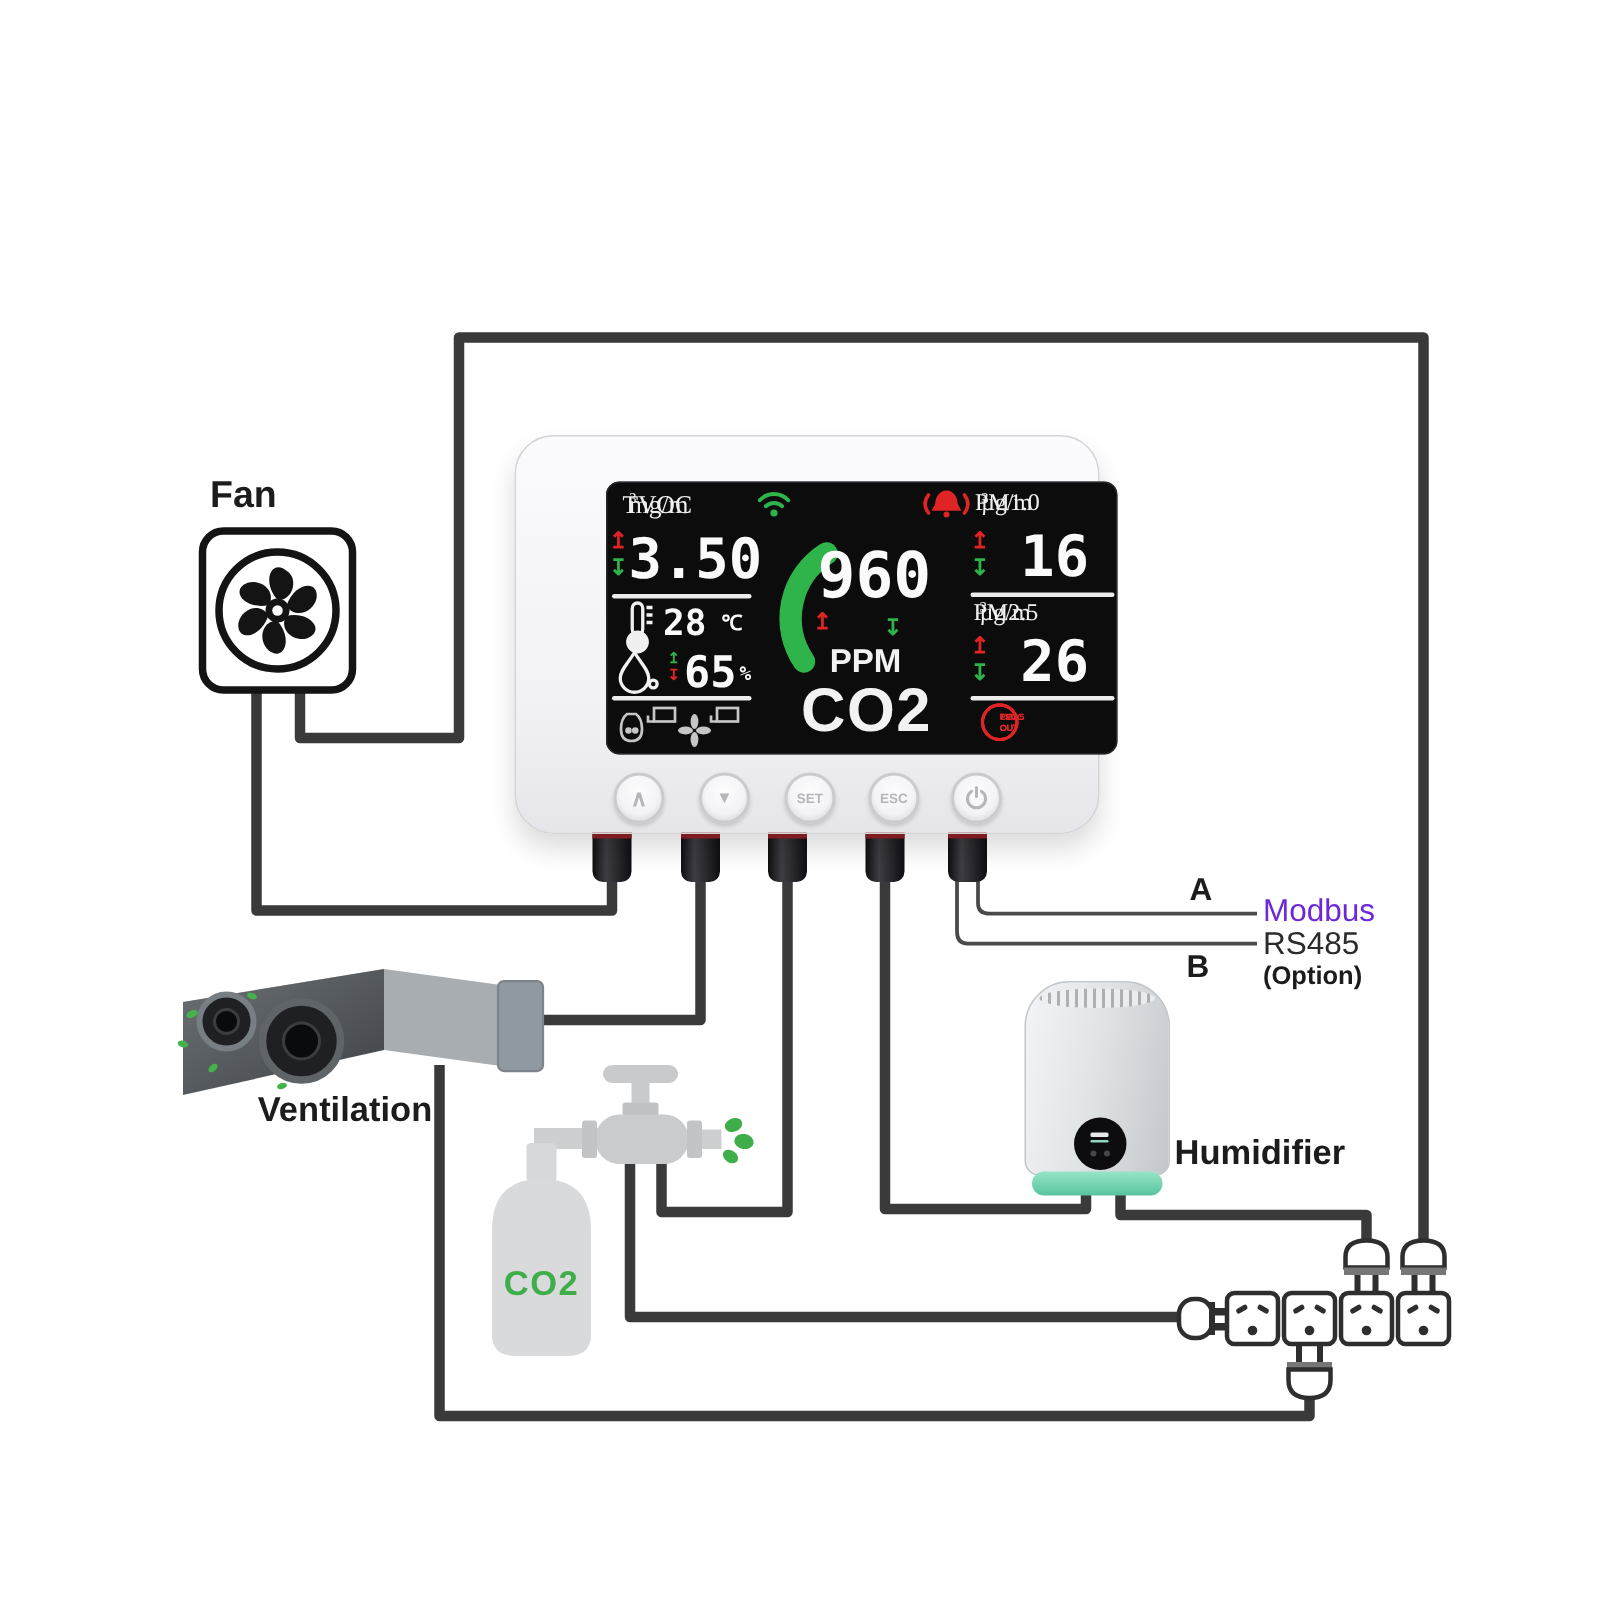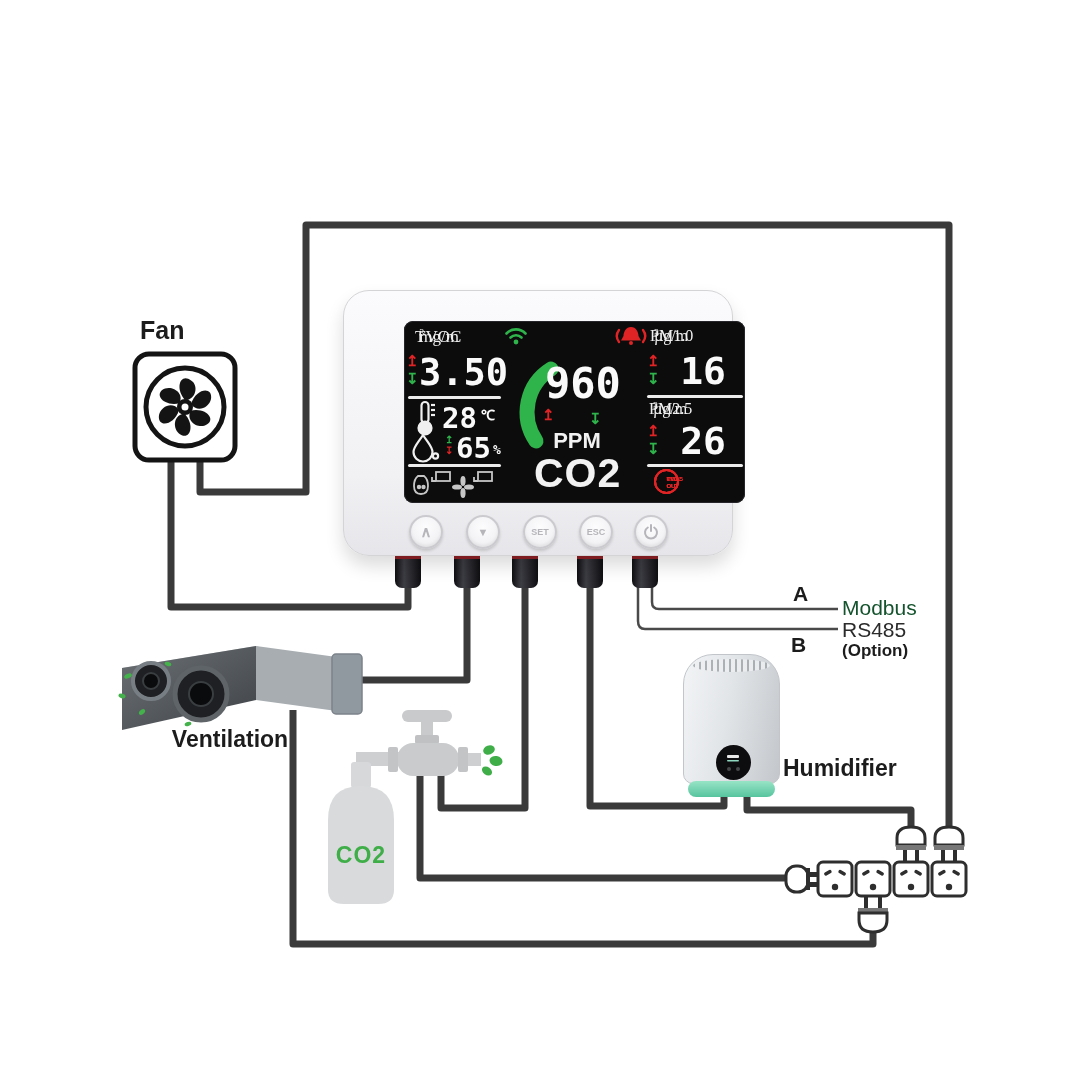--- a/index.html
+++ b/index.html
@@ -265,21 +265,21 @@
         </g>
       </svg>
 
       <div class="serif" style="left:11px;top:6px;">
         <span>TVOC</span>&nbsp;<span>mg/m</span><span class="sup">3</span>
       </div>
       <span class="mk mk-hi" style="left:2px;top:32px;">↥</span>
       <span class="mk mk-lo" style="left:2px;top:50px;">↧</span>
       <div class="seg" style="left:15px;top:30px;font-size:37px;">3.50</div>
       <div class="sep" style="left:4px;top:75px;width:93px;"></div>
-      <div class="seg" style="left:38px;top:80px;font-size:29px;">28</div>
+      <div class="seg" style="left:38px;top:80px;font-size:24px;">28</div>
       <div class="seg" style="left:77px;top:84px;font-size:14px;">℃</div>
       <span class="mk-s mk-lo" style="left:41px;top:114px;">↥</span>
       <span class="mk-s mk-hi" style="left:41px;top:125px;">↧</span>
       <div class="seg" style="left:52px;top:110px;font-size:29px;">65</div>
       <div class="seg" style="left:89px;top:121px;font-size:13px;">%</div>
       <div class="sep" style="left:4px;top:143px;width:93px;"></div>
 
       <div class="seg" style="left:141px;top:38px;font-size:42px;">960</div>
       <span class="mk mk-hi" style="left:138px;top:86px;">↥</span>
       <span class="mk mk-lo" style="left:185px;top:90px;">↧</span>
@@ -338,17 +338,17 @@
       </svg>
     </div>
   </div>
 
 
   <div class="dlabel" style="left:140px;top:316px;width:90px;text-align:left;font-size:25px;">Fan</div>
   <div class="dlabel" style="left:150px;top:726px;width:160px;text-align:center;font-size:23px;">Ventilation</div>
   <div class="dlabel" style="left:783px;top:755px;font-size:23px;">Humidifier</div>
   <div class="dlabel" style="left:793px;top:582px;font-size:21px;">A</div>
   <div class="dlabel" style="left:791px;top:633px;font-size:21px;">B</div>
-  <div class="abs" style="left:842px;top:596px;font-size:21px;color:#14532d;">Modbus</div>
+  <div class="abs" style="left:842px;top:596px;font-size:21px;color:#6d28d9;">Modbus</div>
   <div class="abs" style="left:842px;top:618px;font-size:21px;color:#2b2b2b;">RS485</div>
   <div class="dlabel" style="left:842px;top:641px;font-size:17px;">(Option)</div>
 
 </div>
 
 </body></html>

